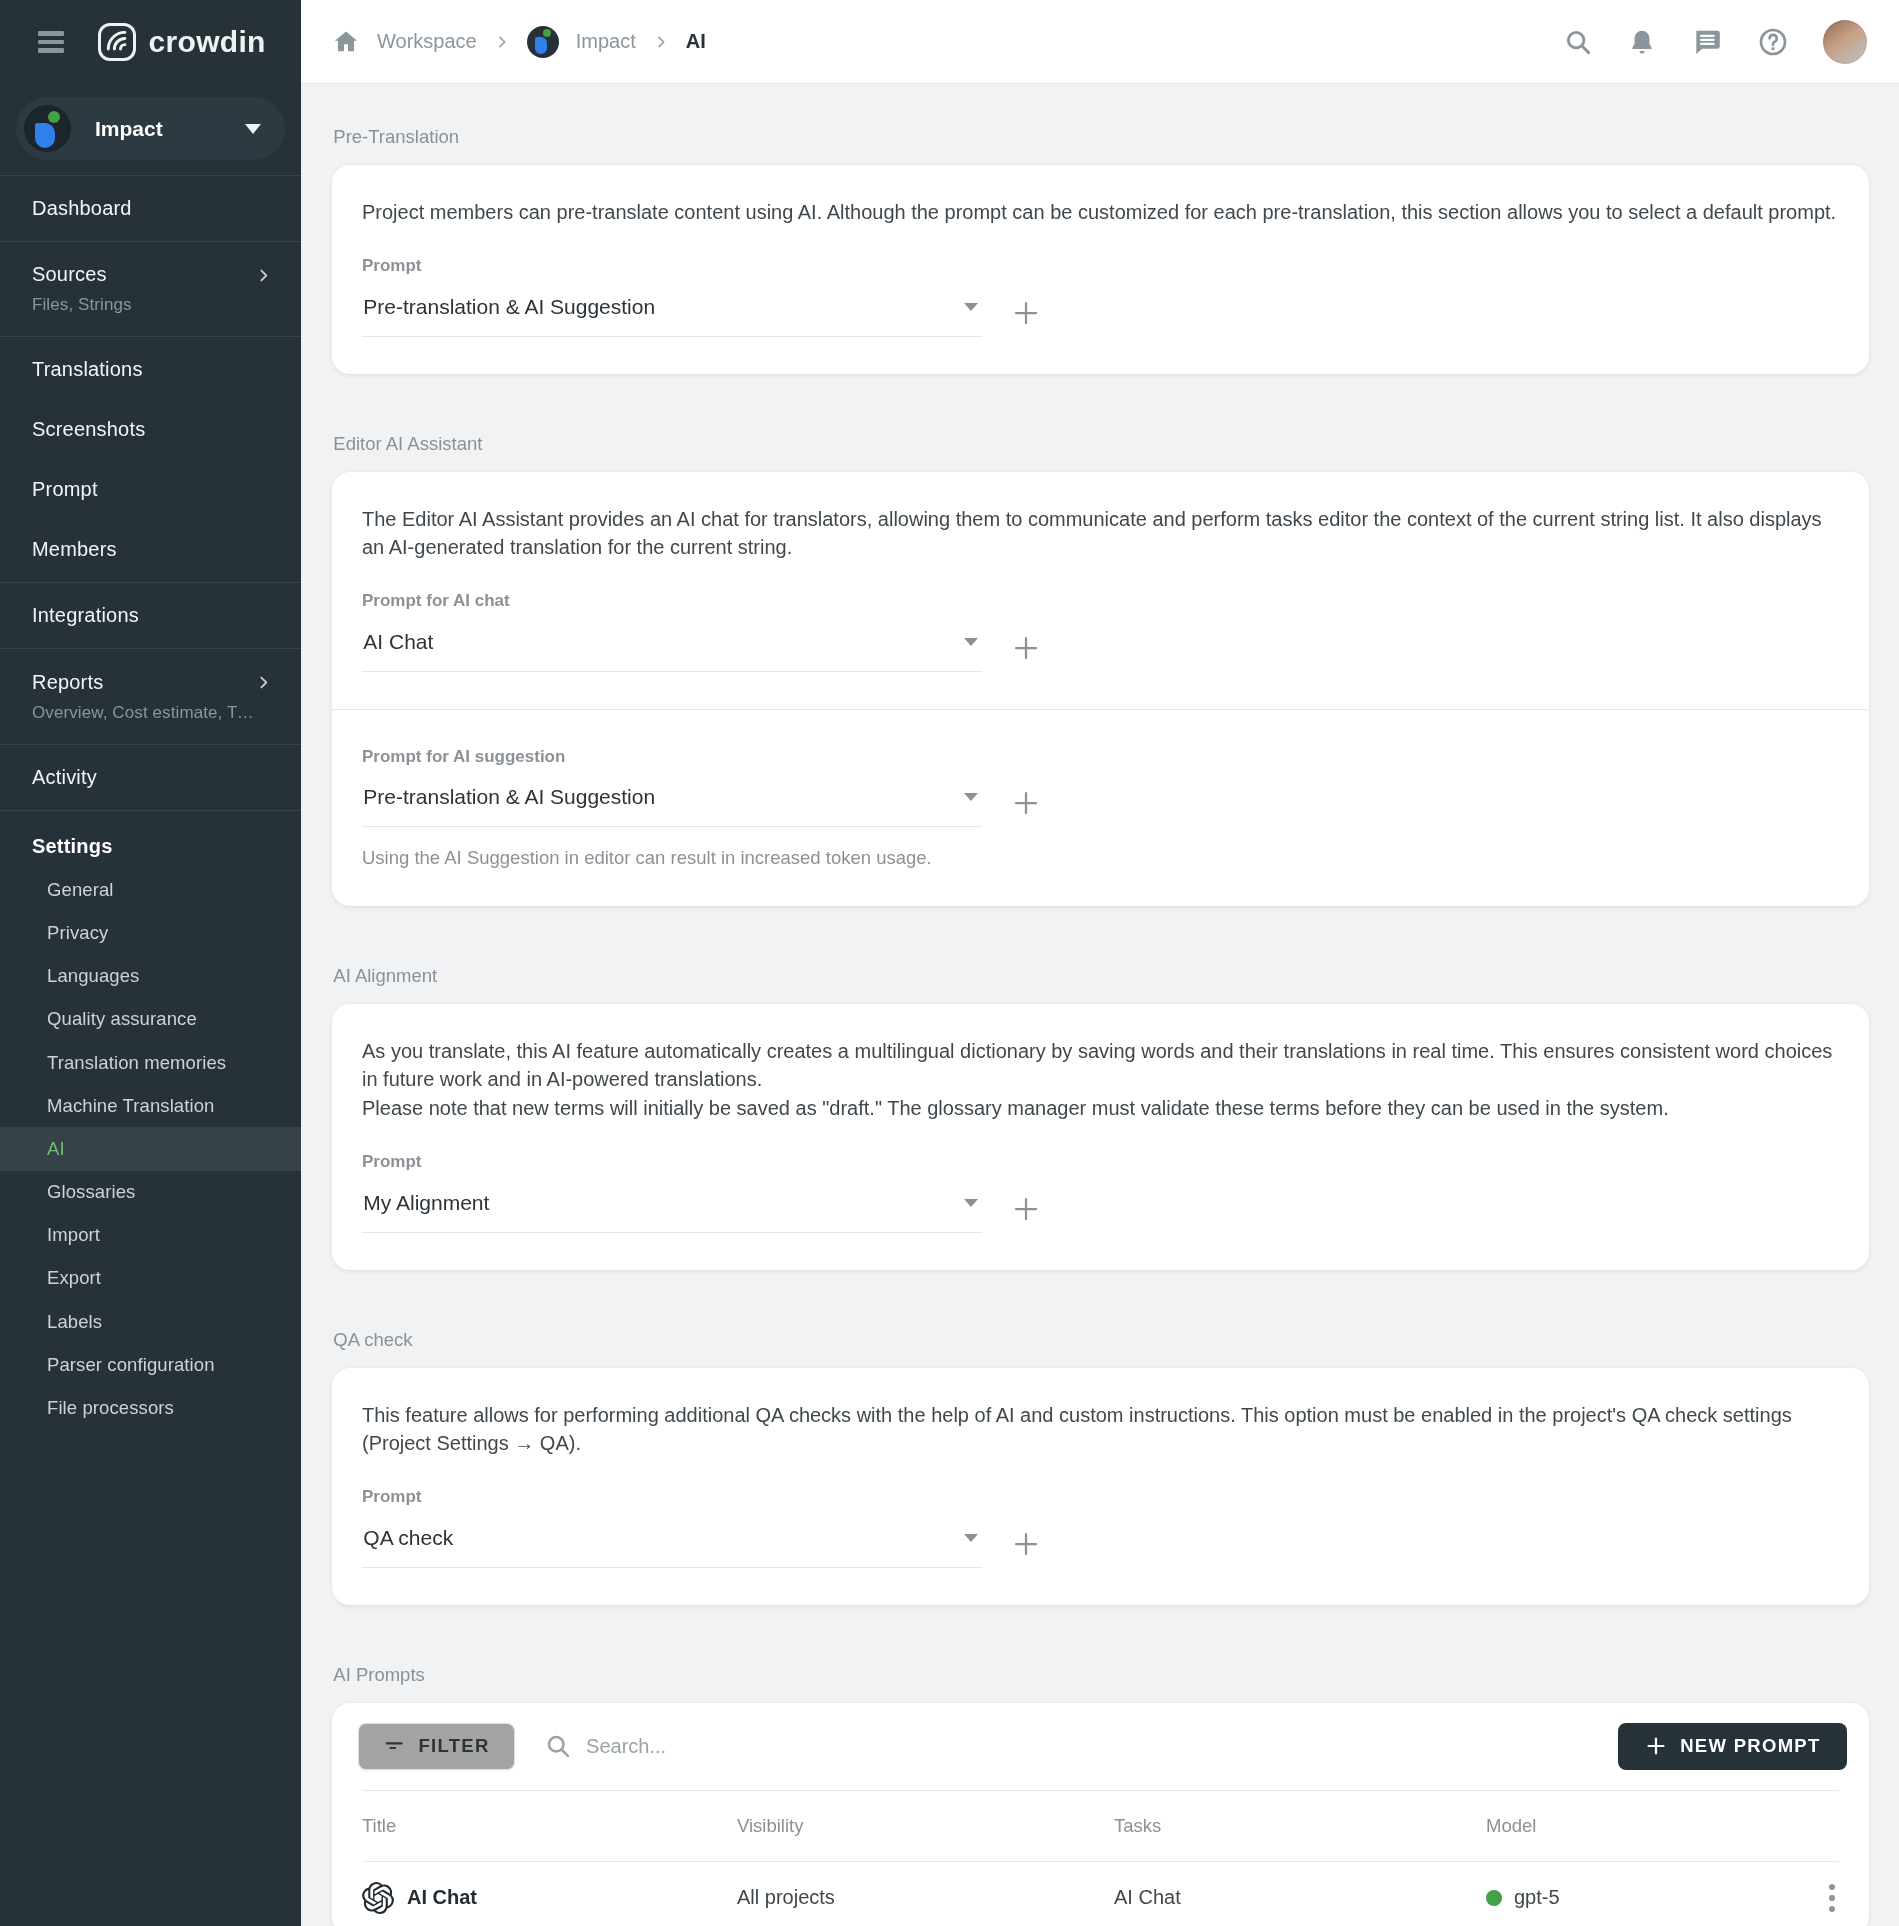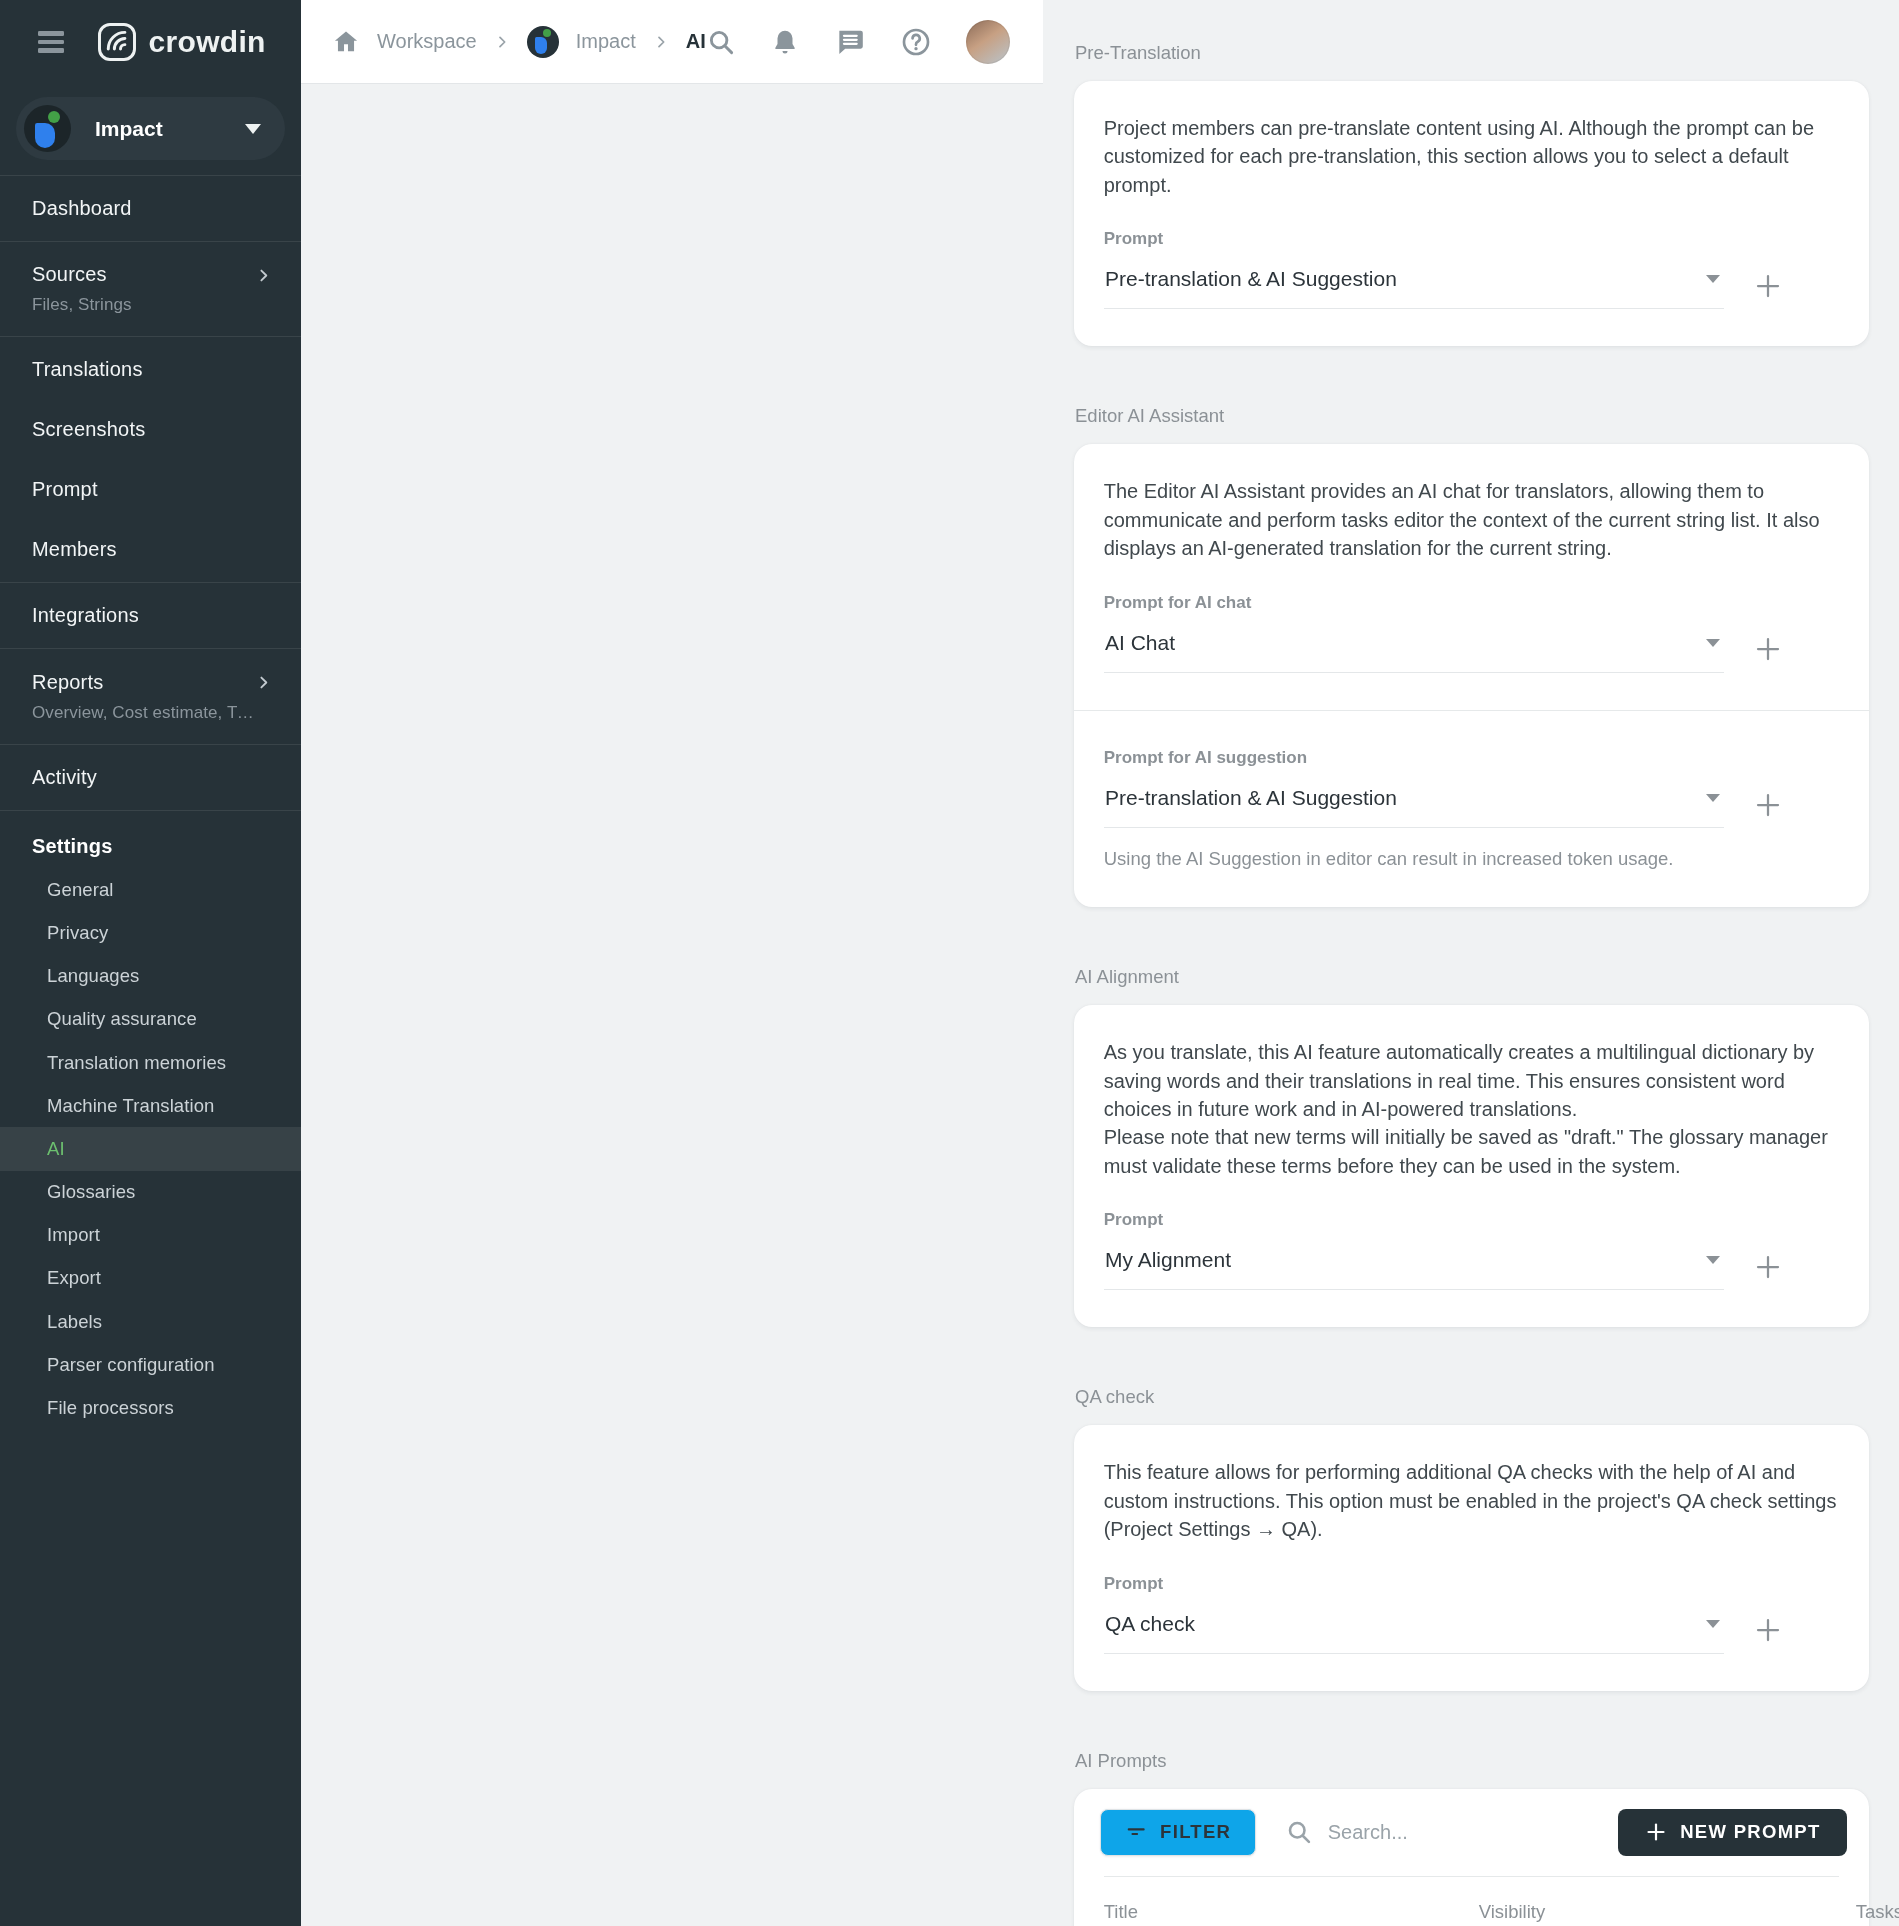--- a/index.html
+++ b/index.html
@@ -43,21 +43,21 @@
   .nav-sub { display:block; font-size:17px; color:#8b959c; margin-top:9.2px; letter-spacing:0.1px;
              white-space:nowrap; overflow:hidden; text-overflow:ellipsis; max-width:224px; }
   .nav-chevron { position:absolute; right:29px; top:22.4px; }
 
   .settings-group { border-top:0.7px solid rgba(255,255,255,.09); padding:17px 0 6.6px; }
   .settings-header { font-size:20px; font-weight:700; color:#fff; padding:6.6px 32px 10.6px; letter-spacing:0.2px; }
   .set-item { font-size:18.5px; color:#ccd3d7; padding:10.6px 32px 10.6px 47px; cursor:pointer; letter-spacing:0.1px; }
   .set-item.active { background:rgba(255,255,255,.08); color:#6cc06f; }
 
   
-  .main { flex:1; display:flex; flex-direction:row; min-width:0; }
+  .main { flex:1; display:flex; flex-direction:column; min-width:0; }
   .topbar {
     height:84px; background:#fff; border-bottom:1.3px solid #e3e6e8;
     display:flex; align-items:center; padding:0 33px 0 31px; flex:none;
   }
   .breadcrumb { display:flex; align-items:center; gap:17px; flex:1; }
   .crumb { font-size:20px; color:#8b959c; cursor:pointer; }
   .crumb-sep { color:#9aa3a9; }
   .crumb-proj-avatar { width:32px; height:32px; border-radius:50%; background:#263238; position:relative; cursor:pointer; }
   .crumb-proj-avatar .dot { position:absolute; left:52%; top:12%; width:8px; height:8px; border-radius:50%; background:#43a047; }
   .crumb-proj-avatar .drop { position:absolute; left:26%; top:36%; width:12.5px; height:16.5px; background:#2f80ed; border-radius:2px 8px 8px 8px; }
@@ -88,21 +88,21 @@
   .select-value { font-size:21px; color:#2c343a; }
   .caret { width:0; height:0; border-left:7.3px solid transparent; border-right:7.3px solid transparent; border-top:8.6px solid #8b9196; }
   .plus-btn { background:none; border:none; cursor:pointer; margin-left:29px; padding:0; display:flex; }
   .helper-text { font-size:18.5px; color:#8b9196; margin-top:20px; }
   .card-divider { border-top:0.7px solid #e6e9ea; }
 
   
   .prompts-toolbar { display:flex; align-items:center; padding:20px 22.4px 20px 26px; }
   .filter-btn {
     display:flex; align-items:center; gap:13px; height:47px; padding:0 24px;
-    background:#0ea5e9; border:1.3px solid #dfe3e5; border-radius:8px; cursor:pointer;
+    background:#a3a3a3; border:1.3px solid #dfe3e5; border-radius:8px; cursor:pointer;
     font-family:inherit; font-size:18.5px; font-weight:700; letter-spacing:1.3px; color:#2c343a;
     box-shadow:0 0.7px 2px rgba(33,43,54,.08);
   }
   .search-box { display:flex; align-items:center; gap:14.5px; flex:1; margin-left:29px; }
   .search-box input {
     border:none; outline:none; font-family:inherit; font-size:20px; color:#40484d;
     flex:1; background:transparent;
   }
   .search-box input::placeholder { color:#9aa3a9; }
   .new-prompt-btn {

